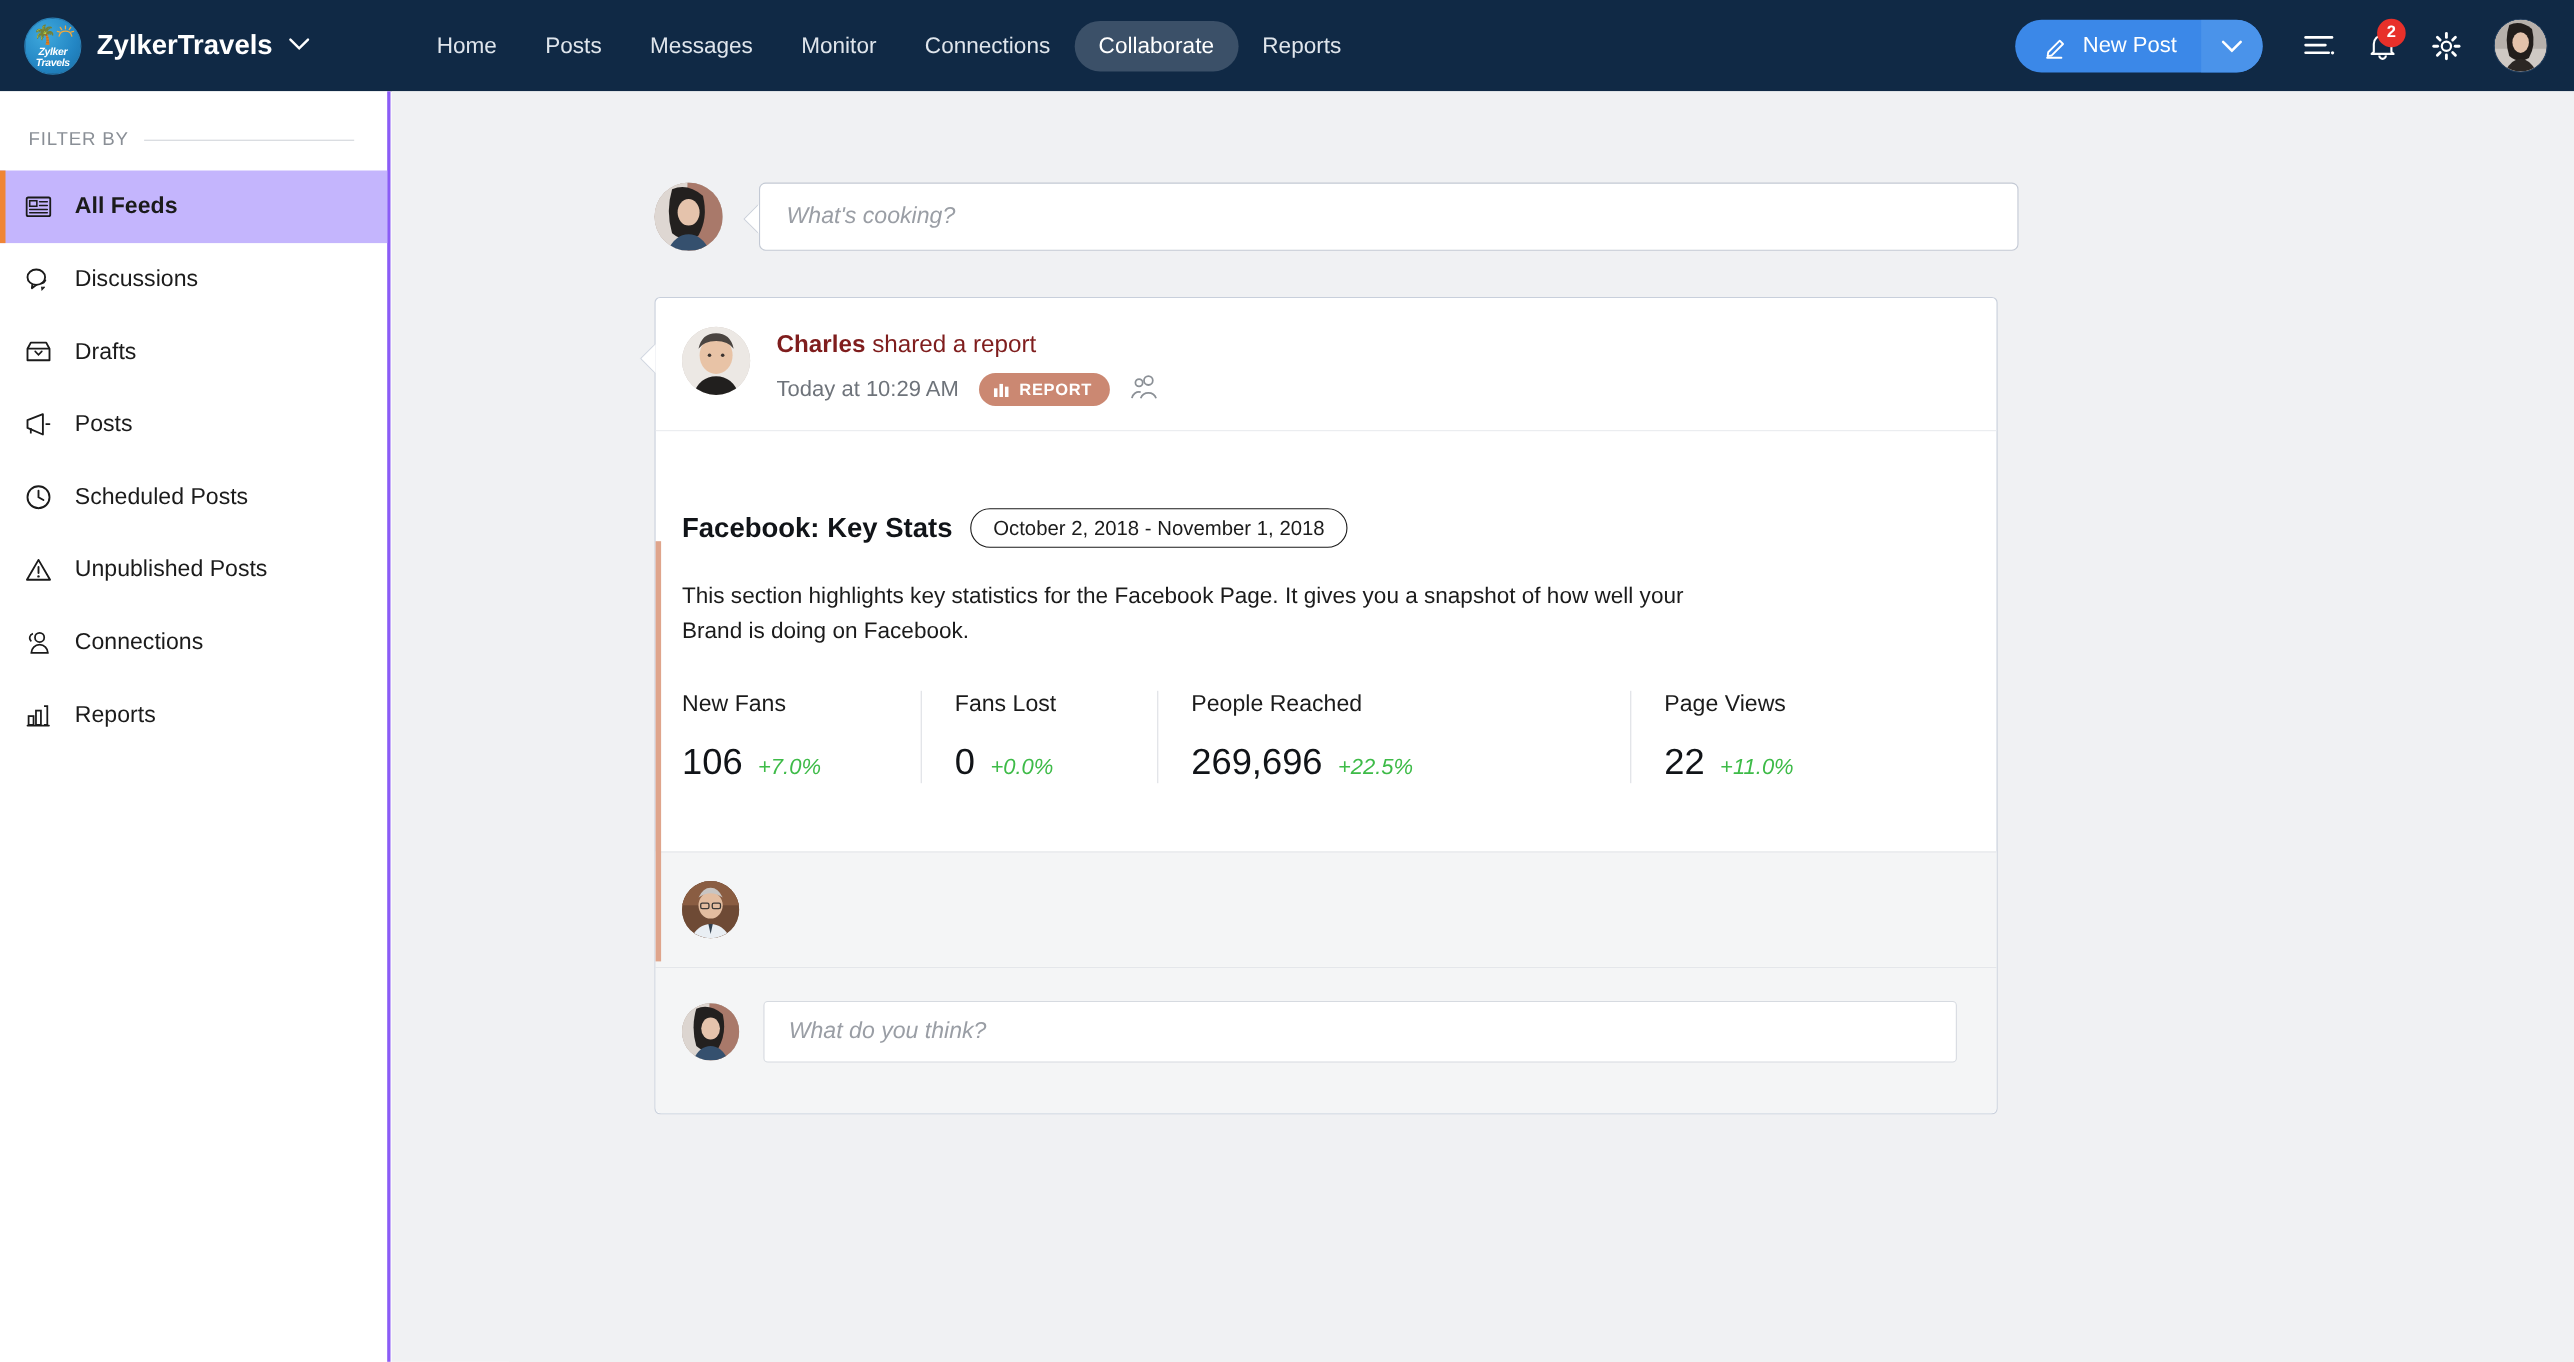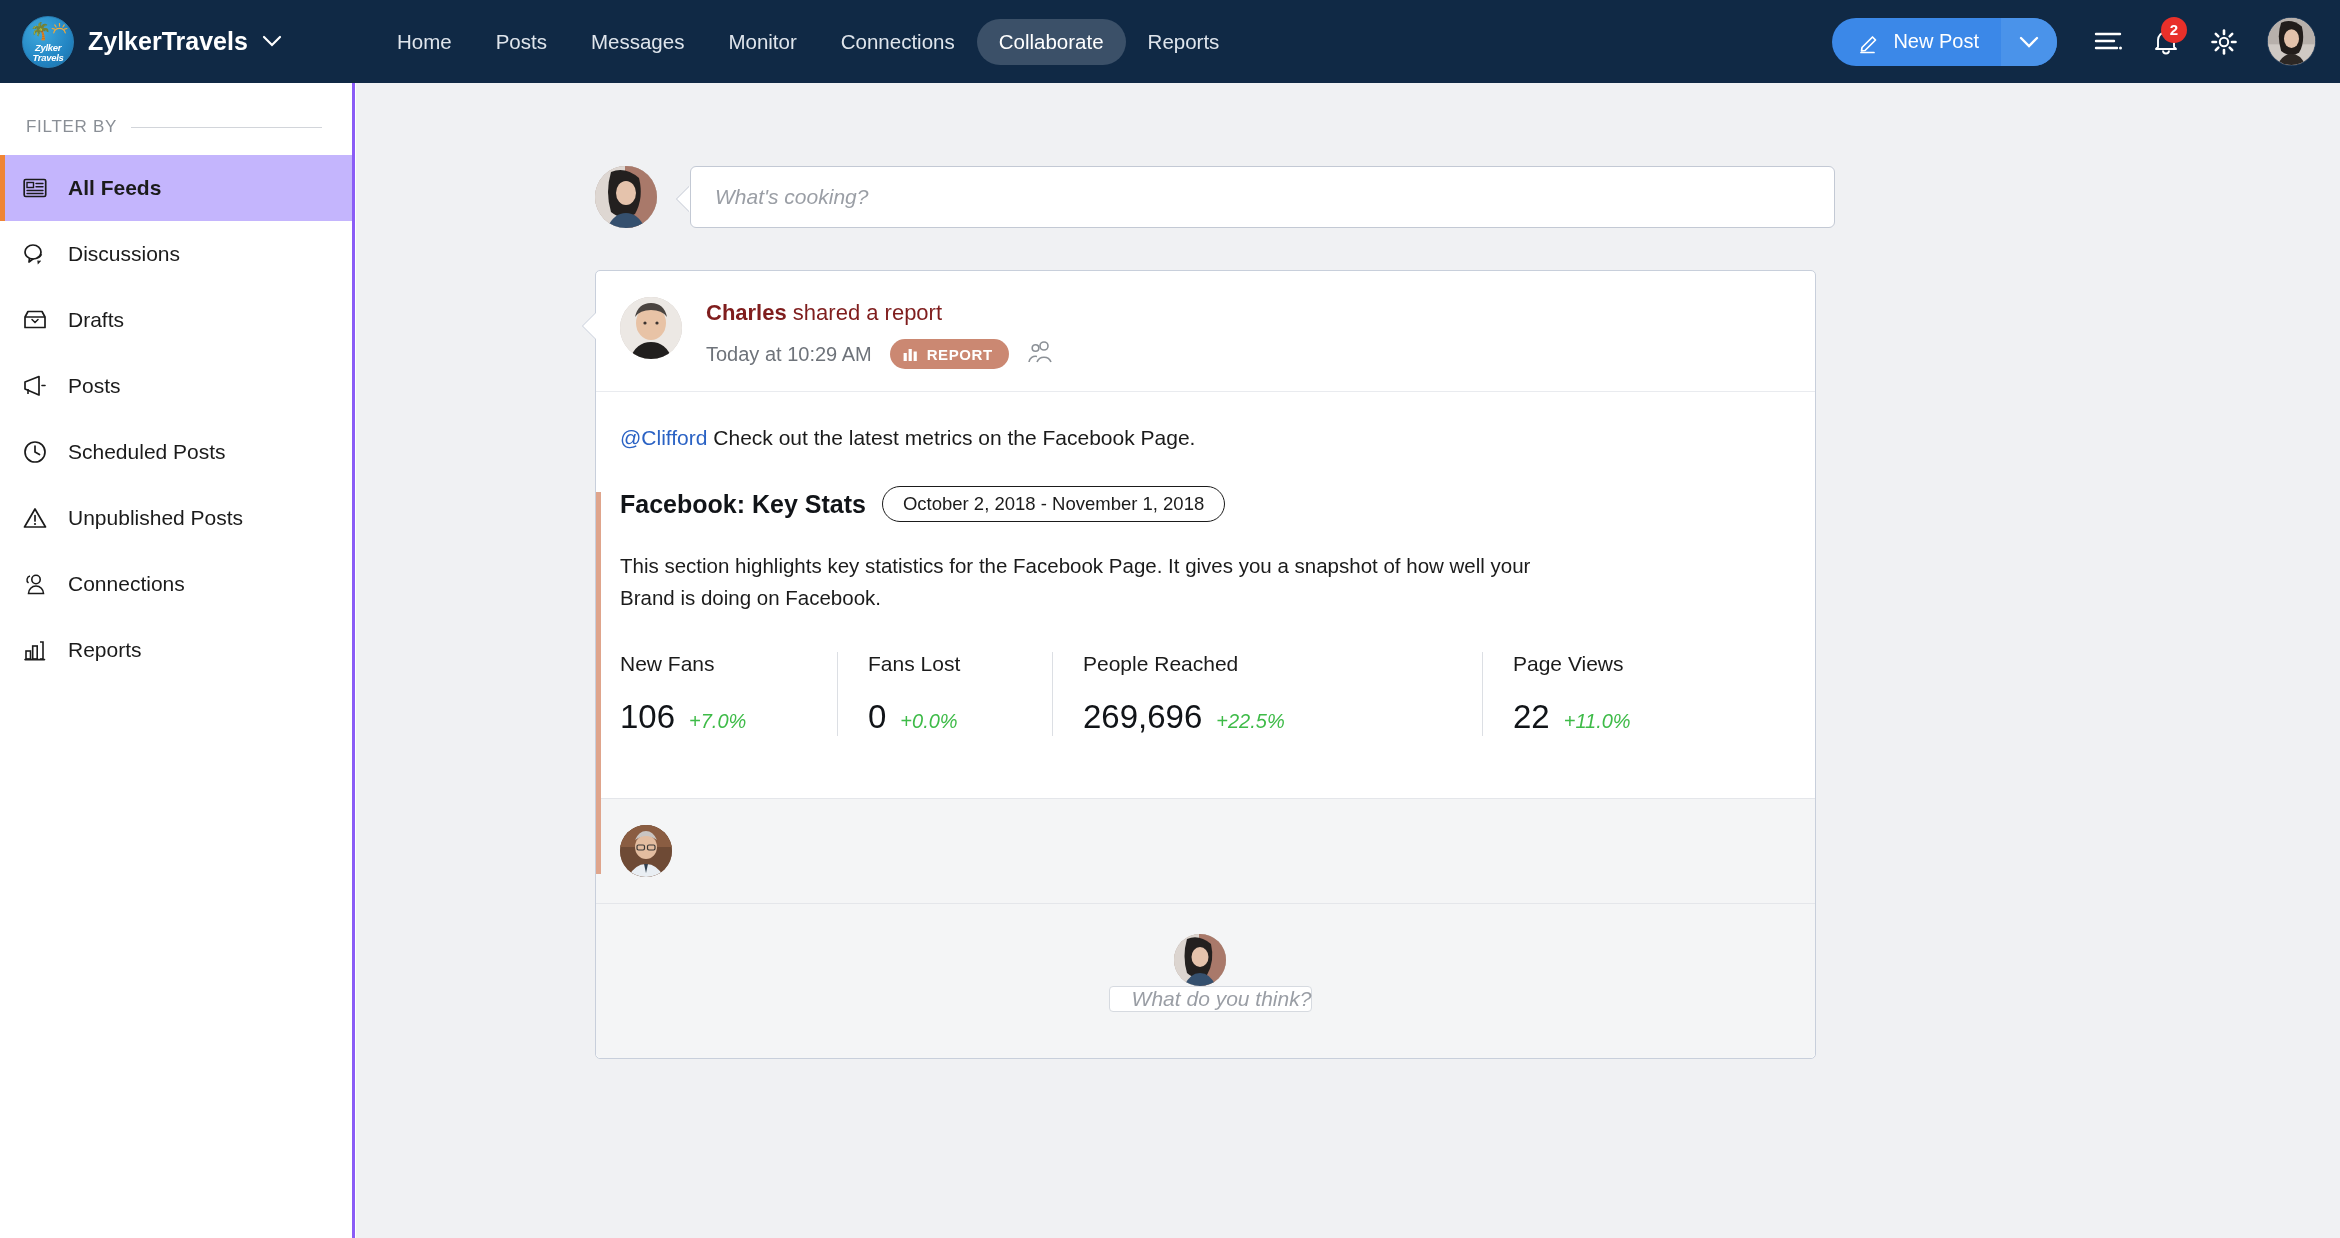--- a/index.html
+++ b/index.html
@@ -289,21 +289,20 @@
   .comment-line { font-size: 21px; color: #111418; }
   .comment-line .cwho { font-weight: bold; }
   .comment-ts { font-size: 19px; color: #7a7f86; margin-top: 14px; }
 
   .reply-row {
     background: #f4f5f6;
     border-top: 1px solid #e4e6ea;
     display: flex; align-items: center;
     padding: 30px 36px 46px 24px;
     border-radius: 0 0 5px 5px;
-    flex-direction: column;
   }
   .reply-avatar {
     width: 52px; height: 52px; border-radius: 50%;
     overflow: hidden; flex: 0 0 52px; background: #b9a79e;
   }
   .reply-box {
     margin-left: 22px; flex: 1;
     height: 56px; background: #ffffff;
     border: 1px solid #d6dae0; border-radius: 4px;
     display: flex; align-items: center; padding-left: 22px;
@@ -582,24 +581,20 @@
                 <path d="M2 22 A6.5 6.5 0 0 1 10 16.5" stroke="#8b9096" stroke-width="1.6" fill="none"></path>
               </svg>
             </span>
           </div>
         </div>
       </div>
 
       <div class="post-body">
         <div class="accent-bar"></div>
 
-        <div class="mention-line">
-          <span class="mention">@Clifford</span>
-          <span>Check out the latest metrics on the Facebook Page.</span>
-        </div>
 
         <div class="report-title-row">
           <span class="report-title">Facebook: Key Stats</span>
           <span class="date-pill">October 2, 2018 - November 1, 2018</span>
         </div>
 
         <div class="report-desc">This section highlights key statistics for the Facebook Page. It gives you a snapshot of how well your Brand is doing on Facebook.</div>
 
         <div class="stats-row">
           <div class="stat" style="width:218px;">

